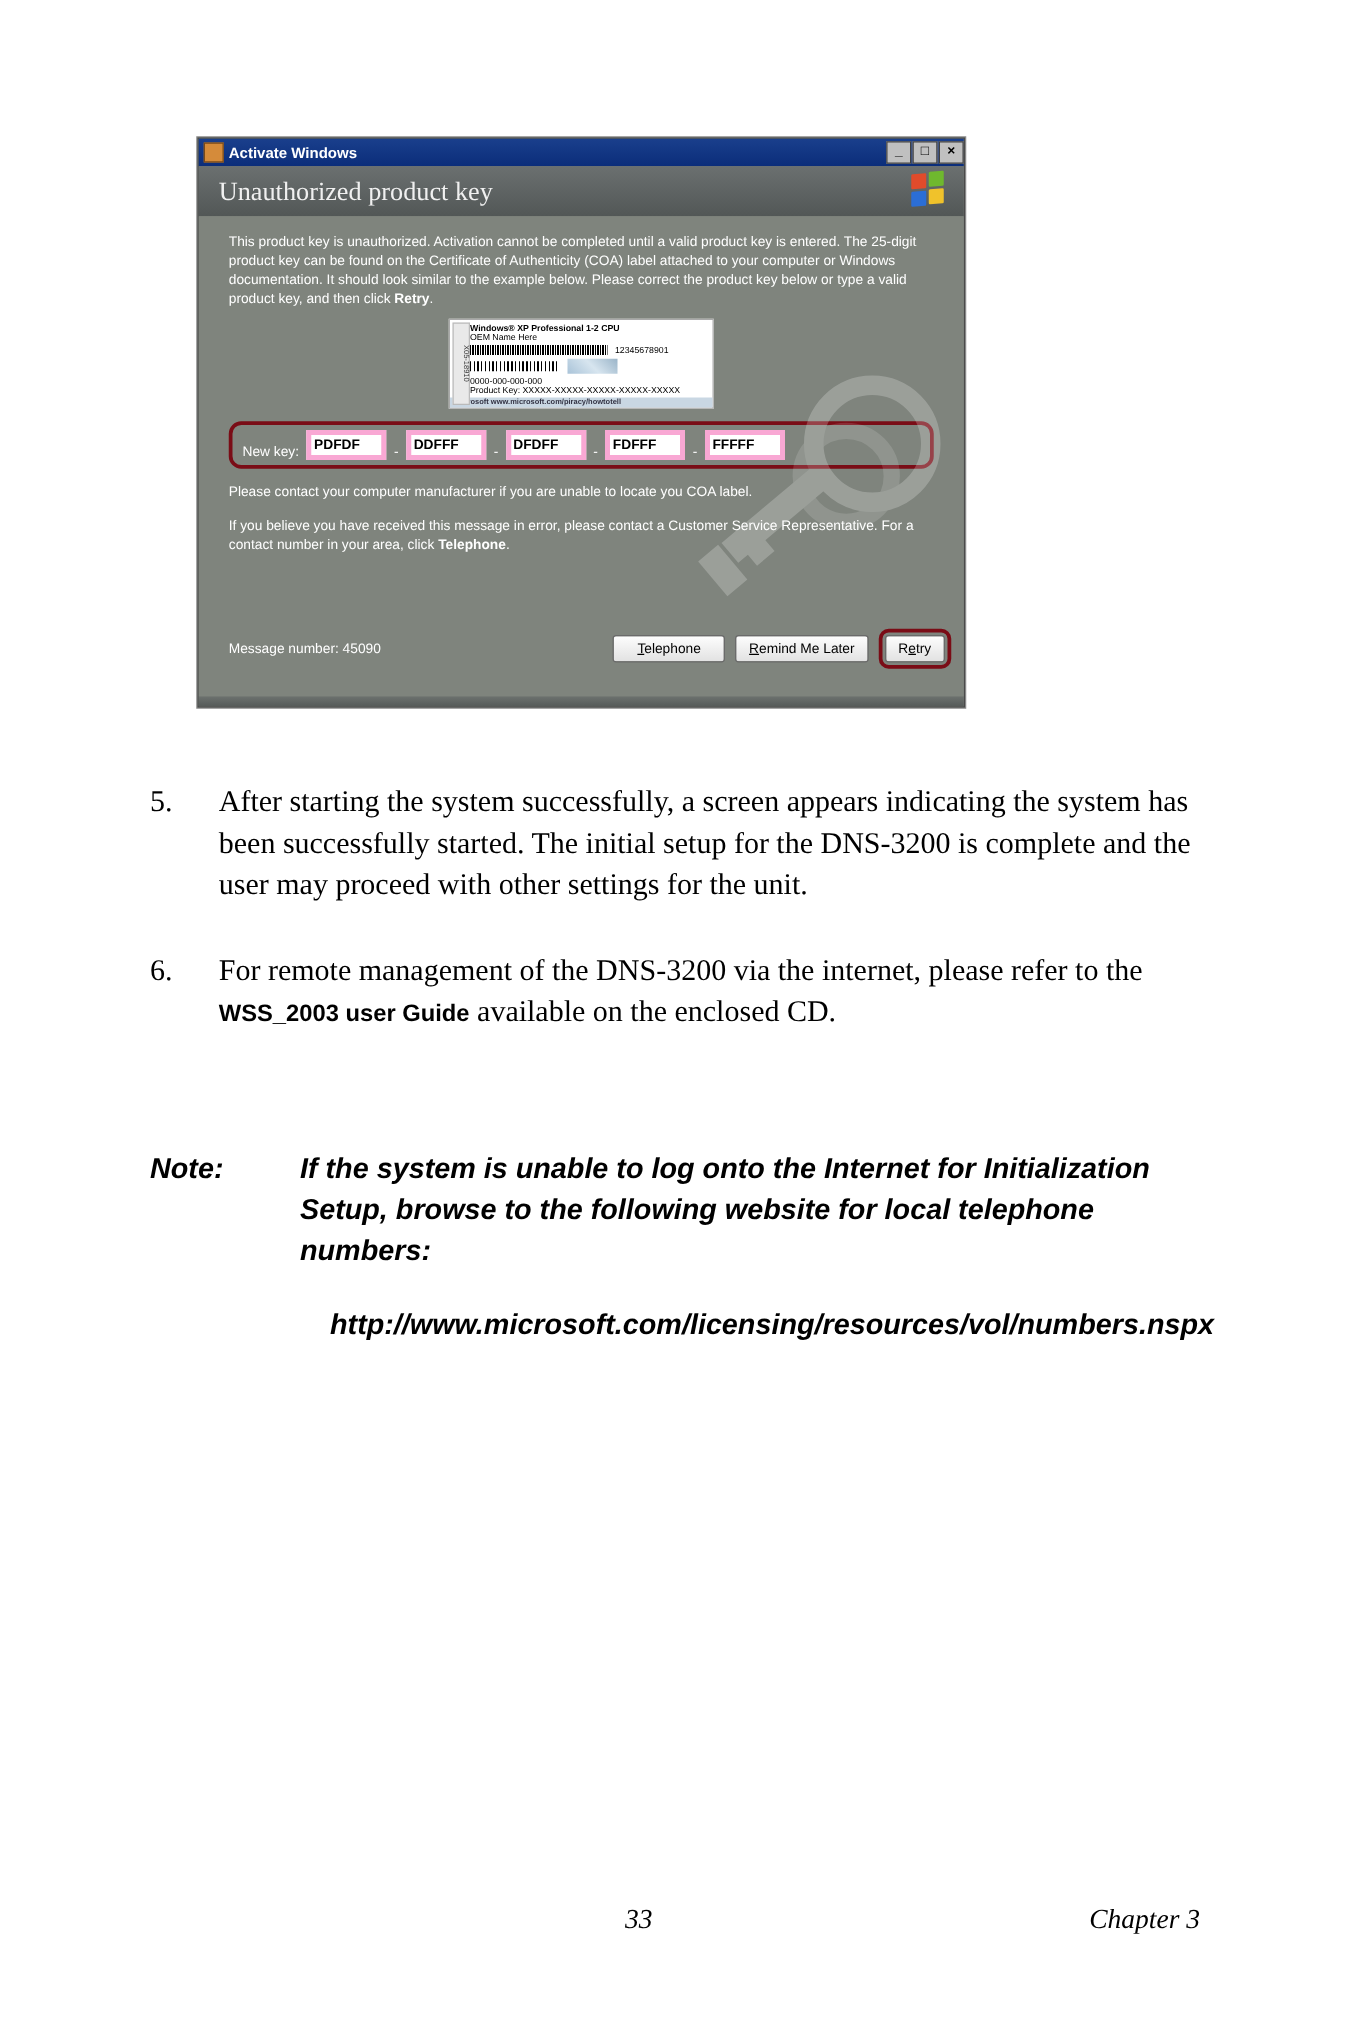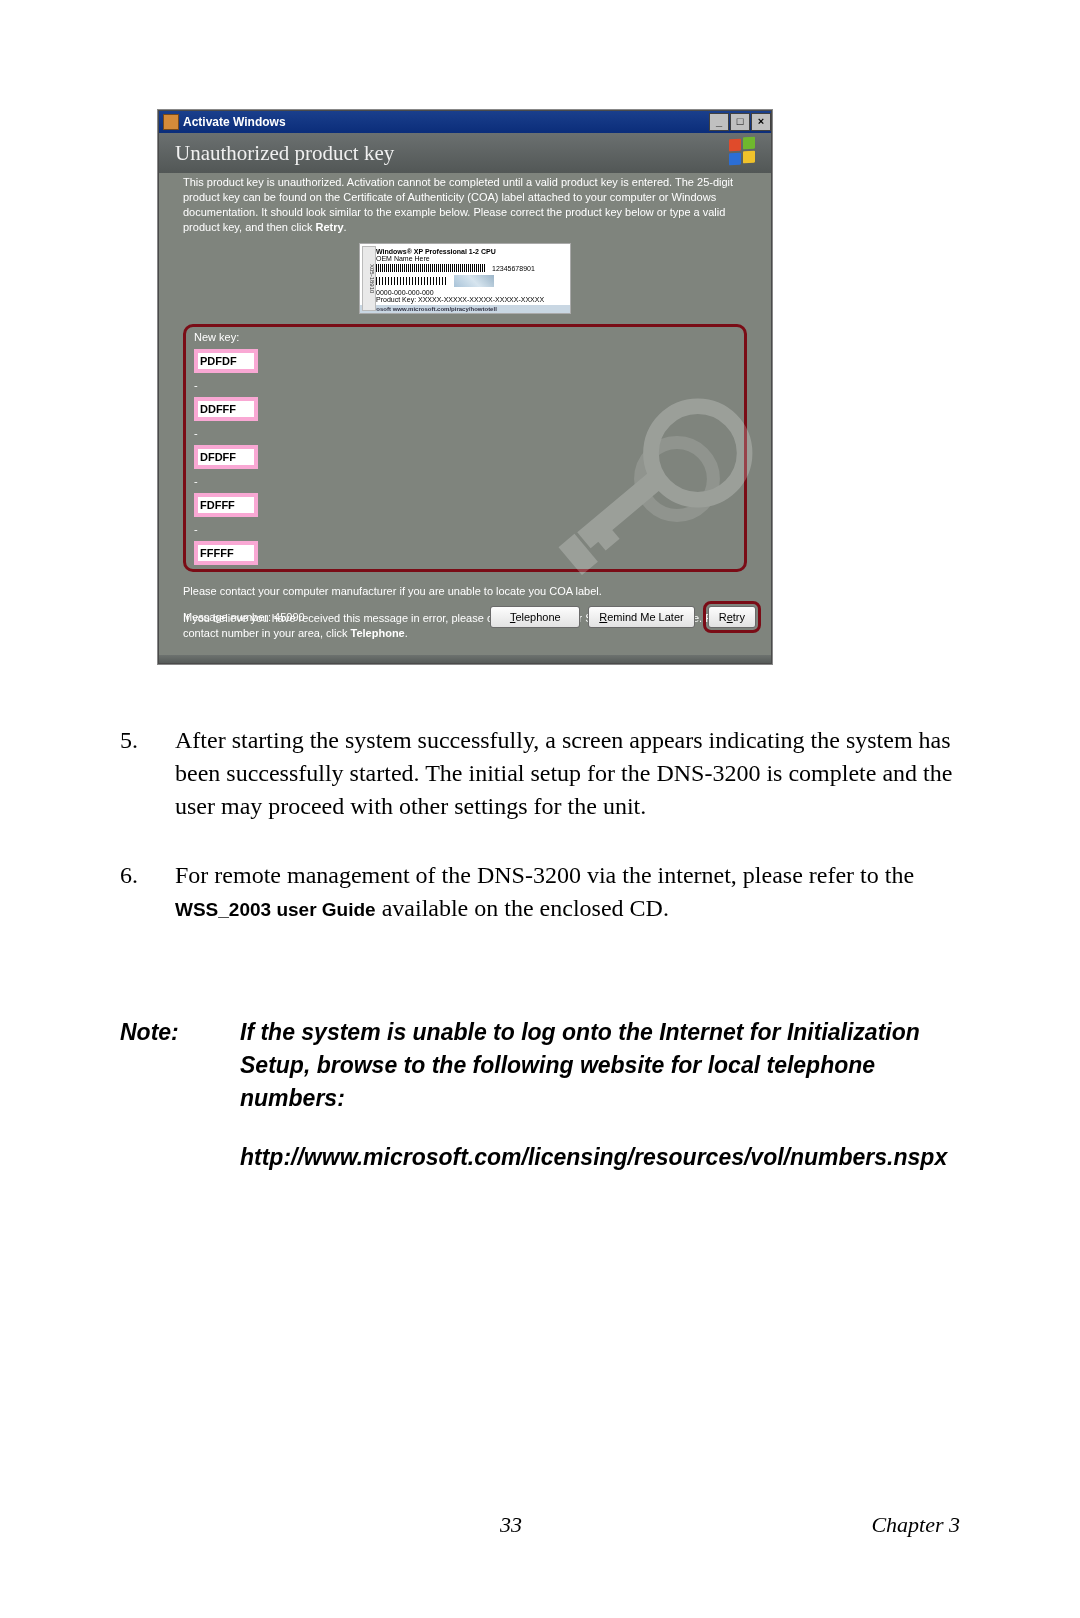--- a/index.html
+++ b/index.html
@@ -79,21 +79,21 @@
   }
   .xpflag span {
     position: absolute; width: 12px; height: 12px; border-radius: 1px;
   }
   .xpflag .r { background:#e04b2b; left:0; top:2px; transform:skewY(-4deg);}
   .xpflag .g { background:#6fb82e; left:14px; top:0; transform:skewY(-4deg);}
   .xpflag .b { background:#2b6ed6; left:0; top:16px; transform:skewY(-4deg);}
   .xpflag .y { background:#f0c22b; left:14px; top:14px; transform:skewY(-4deg);}
   .bodyarea {
     background: #7f847d;
-    padding: 2px 24px 10px 24px;
+    padding: 14px 24px 10px 24px;
     color: #fff;
     font-family: Tahoma, Arial, sans-serif;
     font-size: 11px;
     position: relative;
     min-height: 360px;
   }
   .bodyarea .para { line-height: 15px; margin-bottom: 4px; }
   .bodyarea b { font-weight: bold; }
   .coa {
     width: 190px;
@@ -131,24 +131,23 @@
   }
   .coa .footer {
     background:#c9d7e3; margin: 2px -4px -2px -16px; padding:1px 4px;
     font-size:6px; color:#334;
   }
   .keyrow-outline {
     border: 3px solid #7a0c16;
     border-radius: 10px;
     padding: 4px 8px;
     display: flex;
-    align-items: flex-start;
+    align-items: flex-end;
     gap: 6px;
     margin: 6px 0 12px 0;
-    flex-direction: column;
   }
   .keyrow-outline .lbl { color:#fff; font-size:11px; }
   .keyinput {
     width: 52px;
     height: 16px;
     font-family: Tahoma, sans-serif;
     font-size: 11px;
     font-weight: bold;
     border: 4px solid #f9a8d4;
     background: #fff;
@@ -213,27 +212,27 @@
     margin-top: 90px;
     font-family: Arial, Helvetica, sans-serif;
     font-style: italic;
     font-weight: bold;
     font-size: 23px;
     line-height: 33px;
     display: flex;
   }
   .note .lbl { width: 120px; flex-shrink:0; }
   .note .txt { flex:1; }
-  .note .url { margin-top: 26px; }
+  .note .url { margin-top: 26px; margin-left: 24px; }
 
   .pagefooter {
     position: absolute;
     left: 120px;
     width: 840px;
-    bottom: 80px;
+    bottom: 70px;
     display: flex;
     font-family: "Times New Roman", serif;
     font-style: italic;
     font-size: 22px;
   }
   .pagefooter .pn { margin-left: 380px; }
   .pagefooter .ch { margin-left: auto; }
 </style>
 </head>
 <body>

